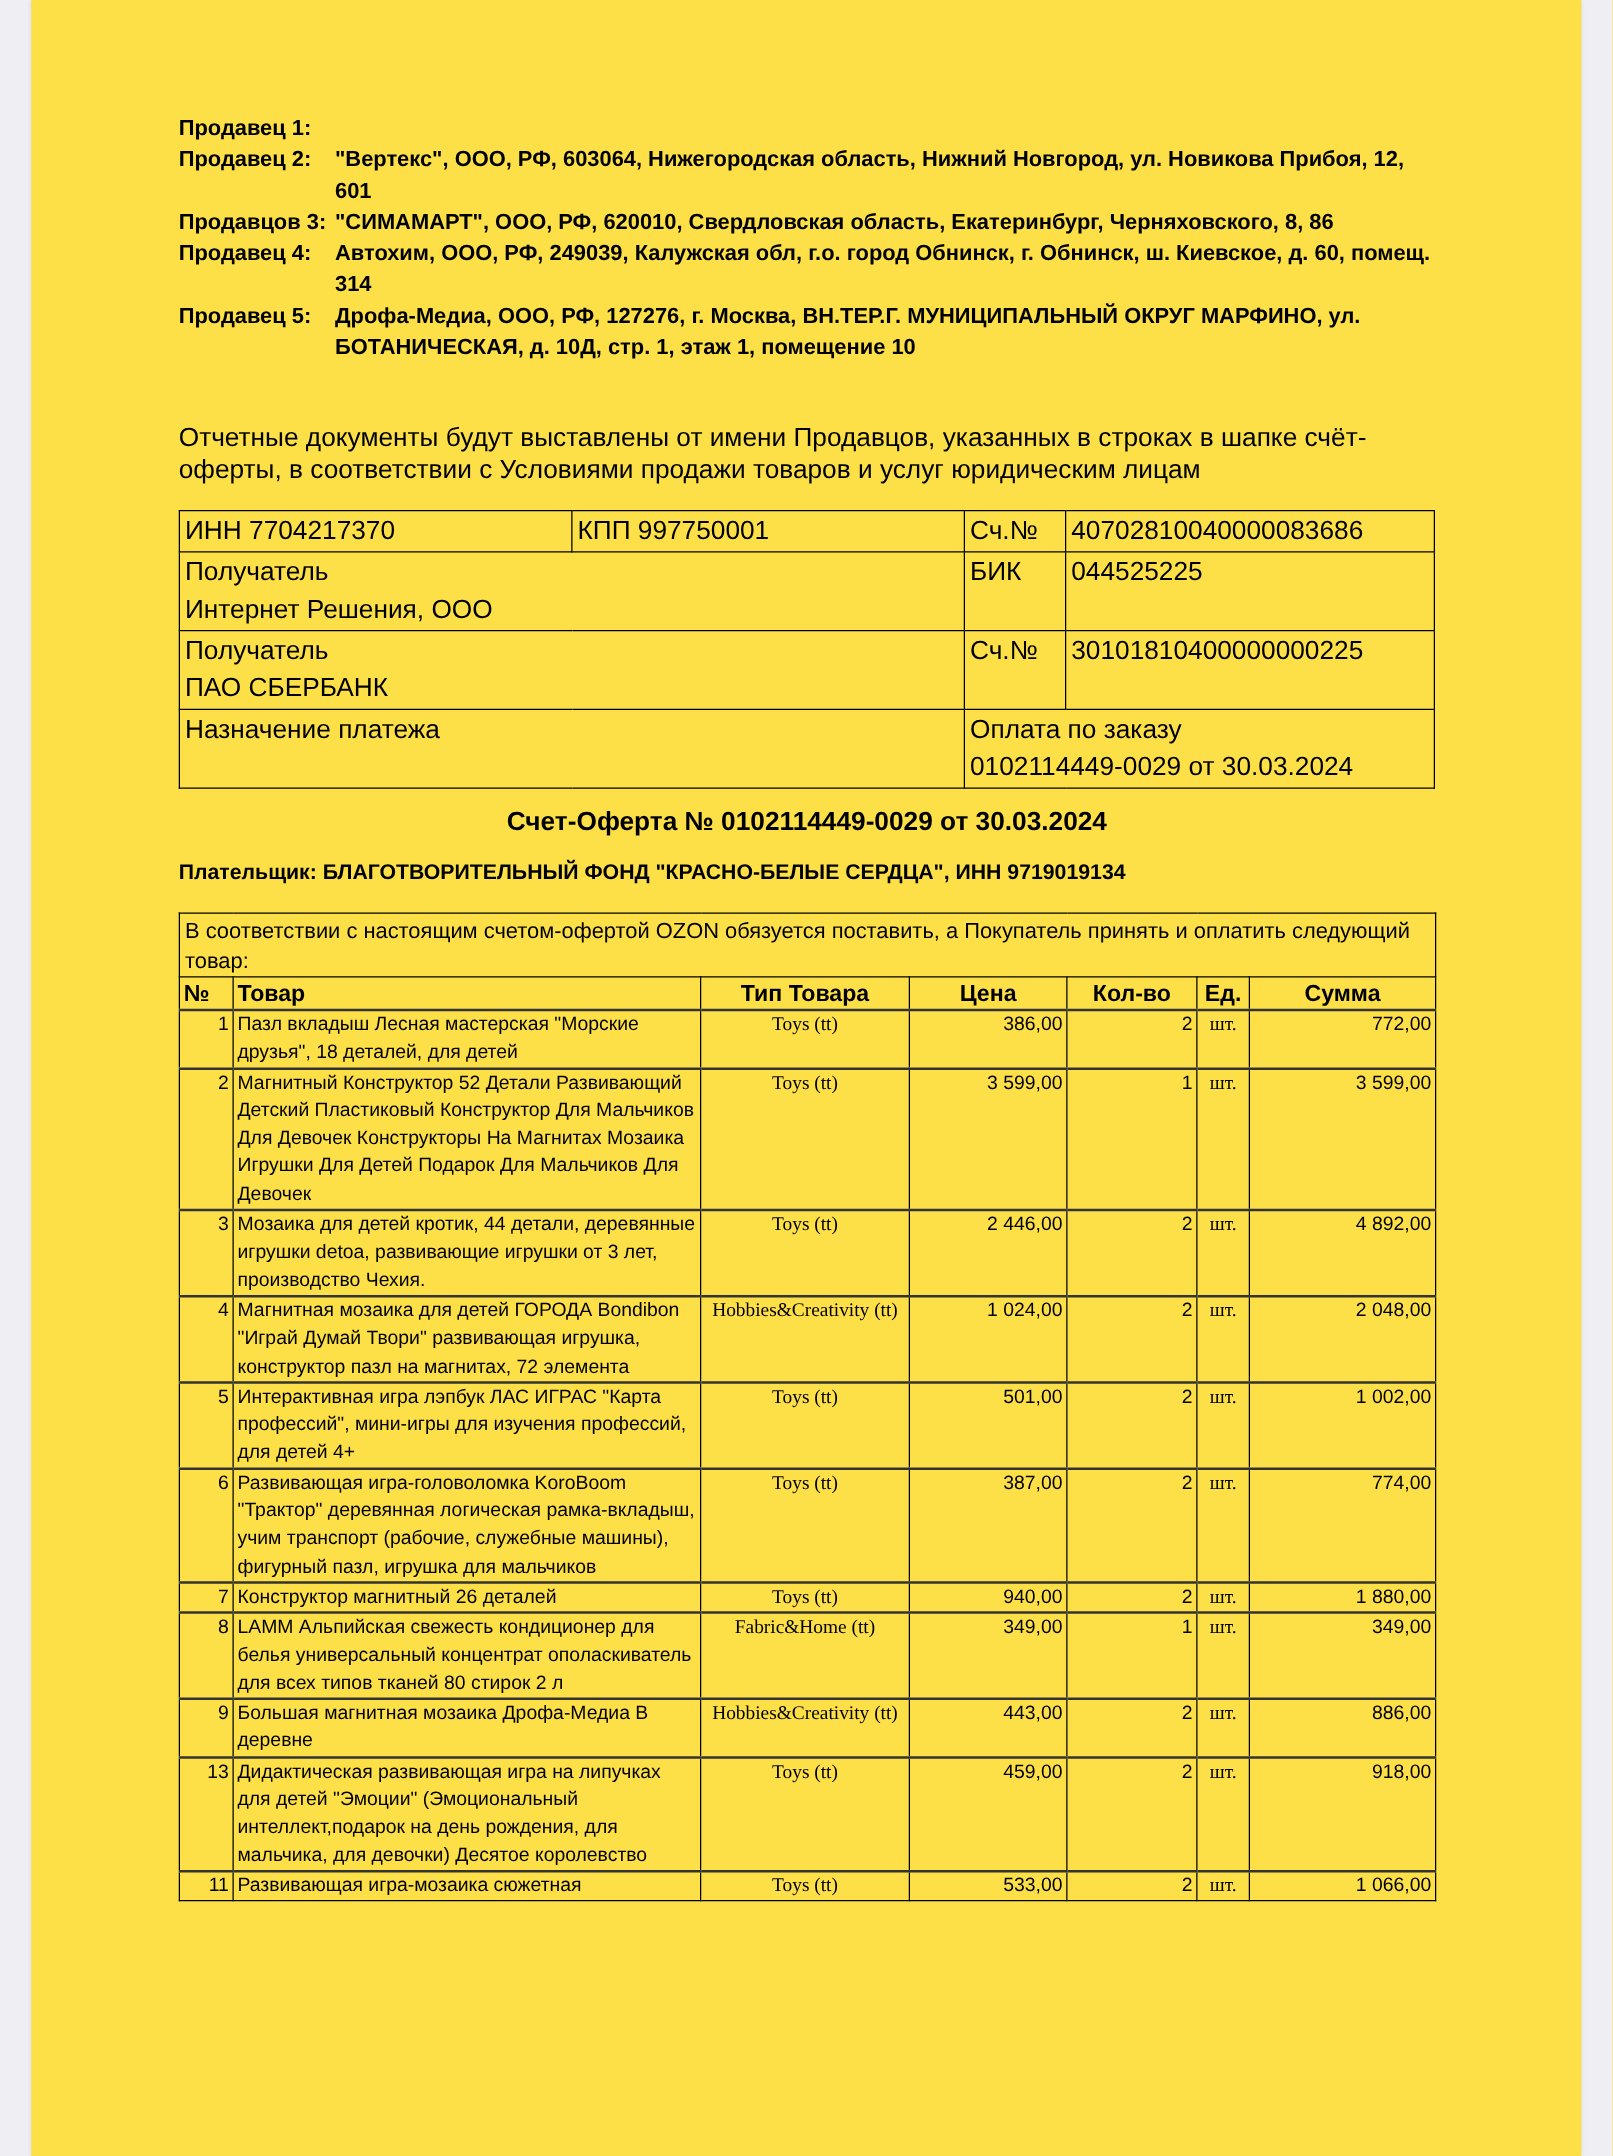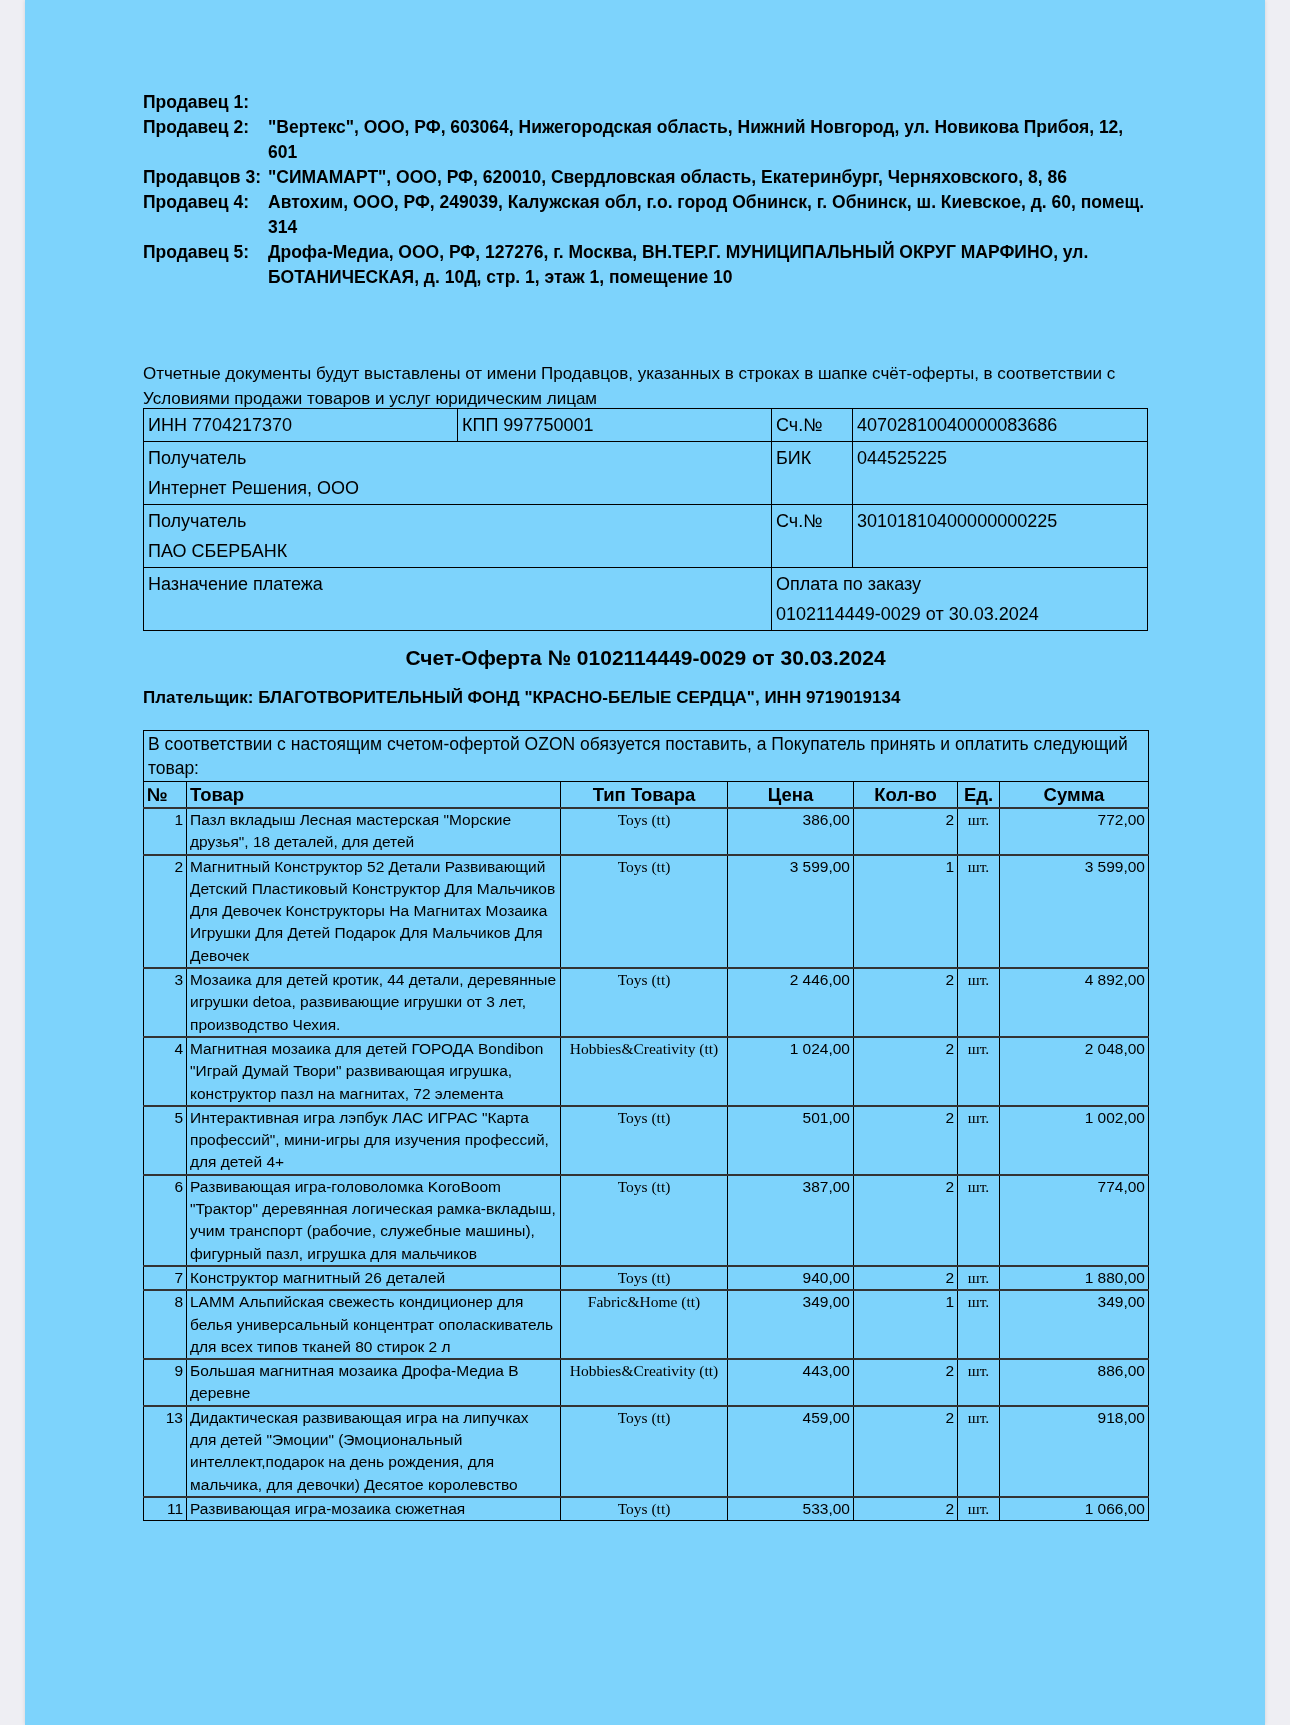--- a/index.html
+++ b/index.html
@@ -5,36 +5,36 @@
   html, body { margin: 0; padding: 0; }
   body {
     width: 1290px; height: 1725px; overflow: hidden;
     background: #eeeef3;
     font-family: "Liberation Sans", sans-serif;
     color: #000;
     position: relative;
   }
   .page {
     position: absolute; left: 25px; top: 0; width: 1240px; height: 1725px;
-    background: #7dd3fc;
+    background: #fde047;
     box-shadow: 0 0 4px rgba(0,0,0,0.12);
   }
   .content { position: absolute; left: 118px; top: 0; width: 1005px; }
 
   
   .sellers { position: absolute; top: 90px; left: 0; width: 1005px; }
   .seller { display: flex; font-weight: bold; font-size: 17.5px; line-height: 25px; }
   .seller .lbl { width: 125px; flex: none; white-space: nowrap; }
   .seller .txt { flex: 1; }
 
-  .note { position: absolute; top: 338px; left: 0; width: 1005px; font-size: 17px; line-height: 25px; margin-top: 23px; }
+  .note { position: absolute; top: 338px; left: 0; width: 1005px; font-size: 21px; line-height: 25px; }
 
   
   table { border-collapse: collapse; }
-  .bank { position: absolute; top: 408px; left: 0; width: 1005px; font-size: 18px; }
+  .bank { position: absolute; top: 408px; left: 0; width: 1005px; font-size: 21px; }
   .bank td { border: 1.5px solid #000; padding: 1px 4px; vertical-align: top; line-height: 30px; }
   .bank .c1 { width: 305px; }
   .bank .c2 { width: 305px; }
   .bank .c3 { width: 72px; }
 
   .invoice-title { position: absolute; top: 646px; left: 0; width: 1005px; text-align: center; font-weight: bold; font-size: 21px; }
   .payer { position: absolute; top: 688px; left: 0; width: 1005px; font-weight: bold; font-size: 17px; }
 
   
   .products { position: absolute; top: 730px; left: 0; width: 1005px; font-size: 15.5px; table-layout: fixed; }

